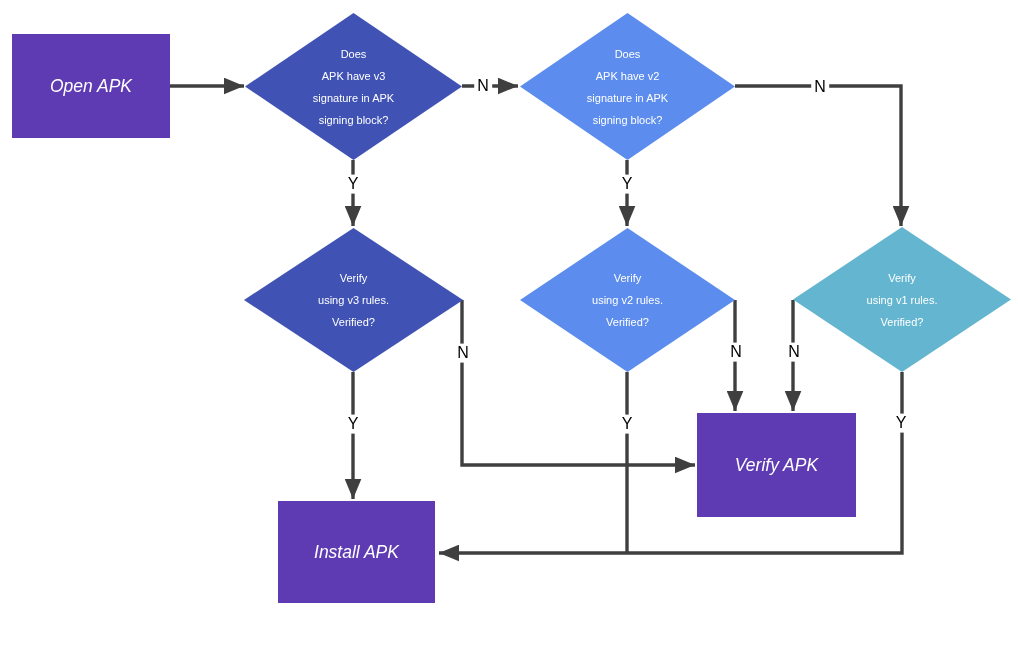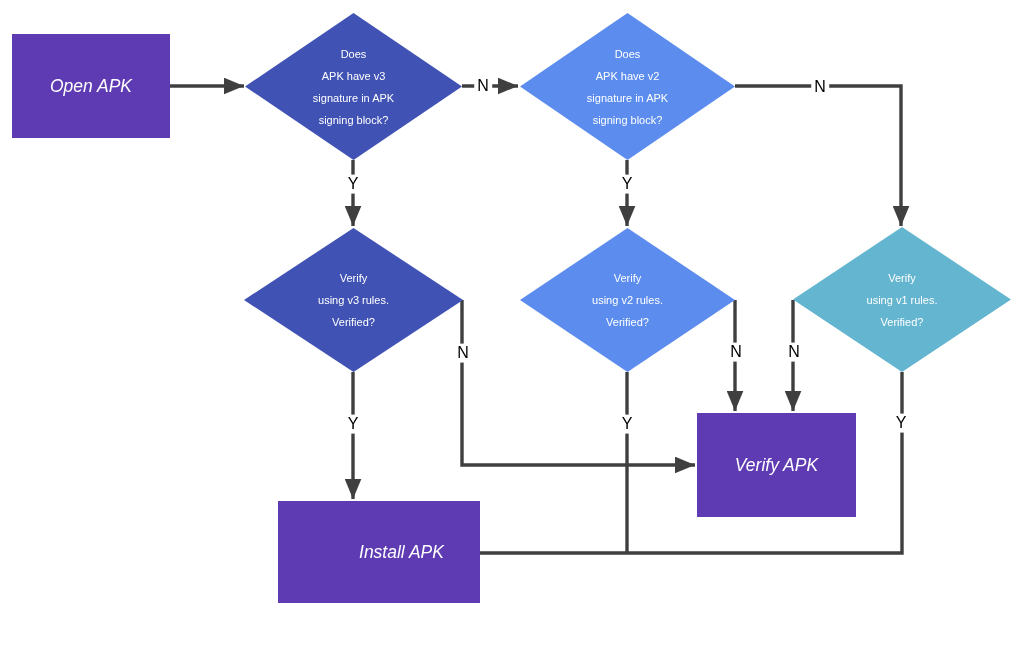--- a/index.html
+++ b/index.html
@@ -84,21 +84,21 @@
   <div class="node diamond" style="left: 793px; top: 227px; width: 218px; height: 145px; background: rgb(100, 181, 207);">
     <span class="node-label">Verify
 using v1 rules.
 Verified?</span>
   </div>
 
   <div class="node rect" style="left: 697px; top: 413px; width: 159px; height: 104px; background: rgb(94, 59, 179);">
     <span class="node-label">Verify APK</span>
   </div>
 
-  <div class="node rect" style="left: 278px; top: 501px; width: 157px; height: 102px; background: rgb(94, 59, 179); padding-left: 45px;">
+  <div class="node rect" style="left: 278px; top: 501px; width: 157px; height: 102px; background: rgb(94, 59, 179);">
     <span class="node-label">Install APK</span>
   </div>
 
   <div class="edge-label" style="left:483px;top:86px">N</div>
   <div class="edge-label" style="left:353px;top:184px">Y</div>
   <div class="edge-label" style="left:820px;top:87px">N</div>
   <div class="edge-label" style="left:627px;top:184px">Y</div>
   <div class="edge-label" style="left:353px;top:424px">Y</div>
   <div class="edge-label" style="left:463px;top:353px">N</div>
   <div class="edge-label" style="left:627px;top:424px">Y</div>

